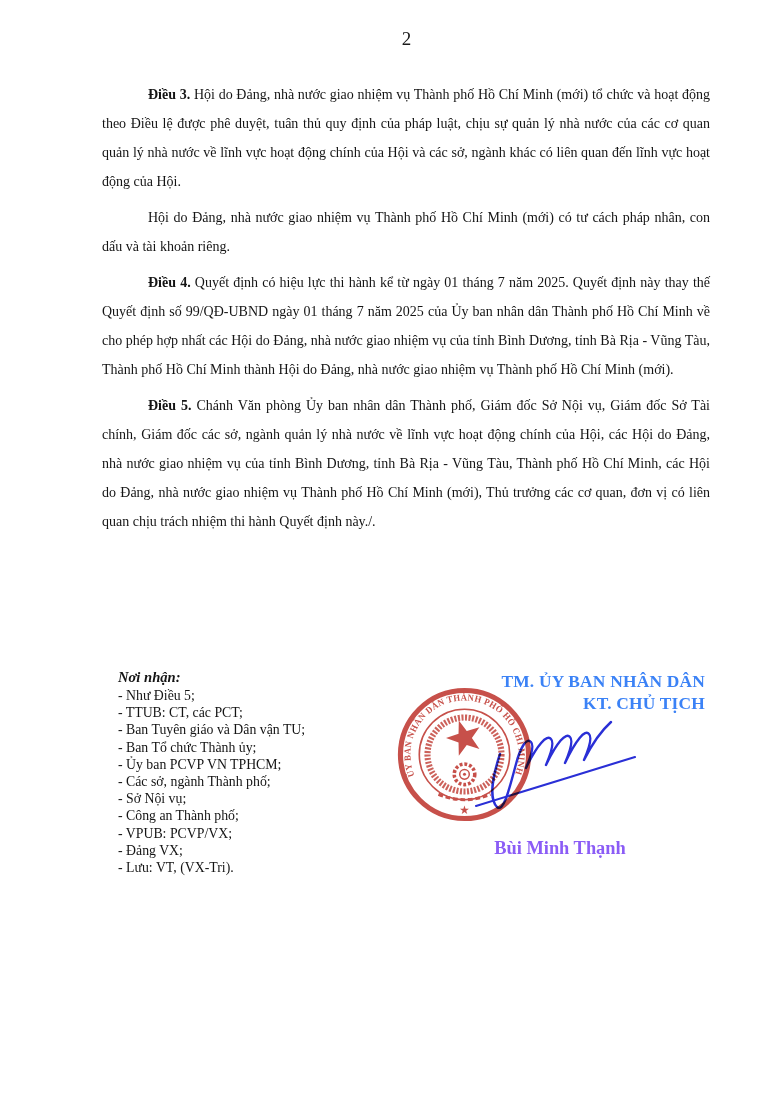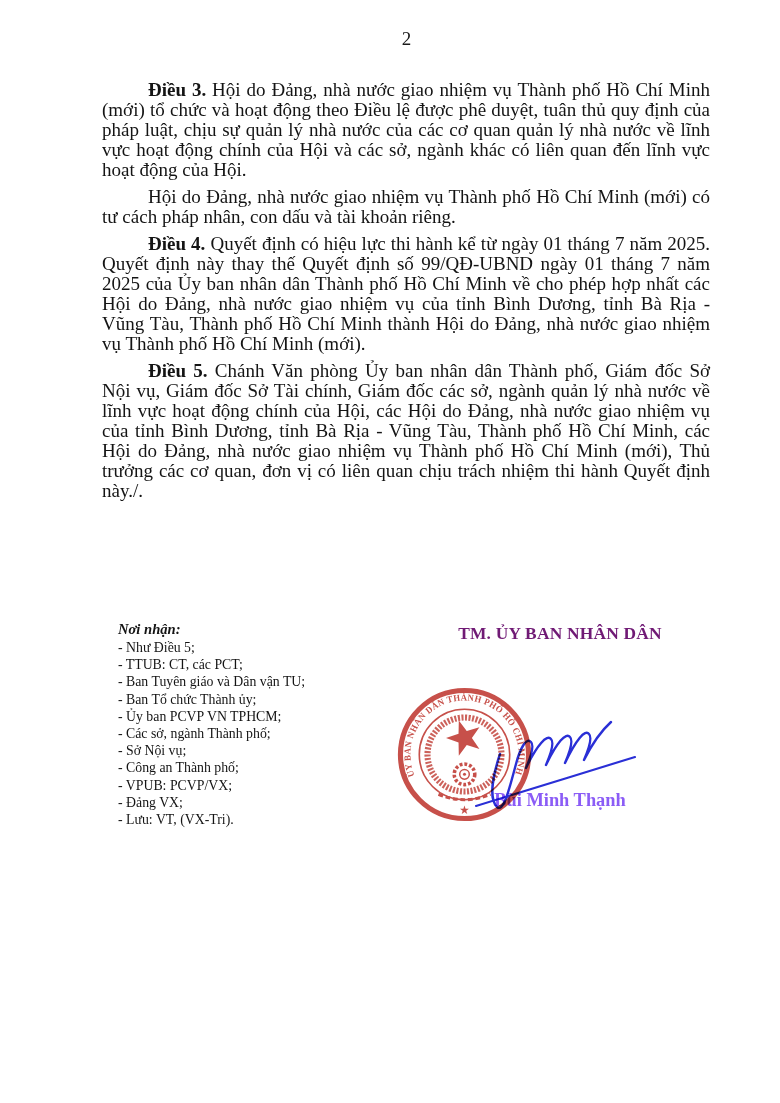--- a/index.html
+++ b/index.html
@@ -10,37 +10,37 @@
     overflow:hidden;
     font-family:"Liberation Serif","DejaVu Serif",serif;
     color:#111111;
   }
   .page-number {
     position:absolute; top:28px; left:103px; width:607px;
     text-align:center; font-size:19px; color:#1a1a1a;
   }
   .body-text {
     position:absolute; top:80px; left:102px; width:608px;
-    font-size:19px; line-height:20px;
+    font-size:14px; line-height:29px;
     text-align:justify; color:#141414;
   }
   .para { margin:0 0 7px 0; text-indent:46px; }
   .para b { font-weight:bold; }
-  .footer { position:absolute; top:620px; left:0; width:780px; height:220px; }
+  .footer { position:absolute; top:668px; left:0; width:780px; height:220px; }
   .recipients {
     position:absolute; left:118px; top:0;
     font-size:13.8px; line-height:17.2px; color:#141414;
   }
   .recipients-title {
     font-weight:bold; font-style:italic; font-size:14.6px;
     line-height:18px; margin-bottom:1px;
   }
   .signature-block {
     position:absolute; left:415px; top:2px; width:290px;
-    text-align:center; font-weight:bold; color:#701a75;
+    text-align:right; font-weight:bold; color:#3b82f6;
   }
   .sig-line { font-size:17.4px; line-height:22px; letter-spacing:0.2px; }
   .signer-name {
     position:absolute; left:415px; top:170px; width:290px;
     text-align:center; font-weight:bold; font-size:18.4px; color:#8b5cf6;
   }
   .seal {
     position:absolute; left:396px; top:686px; width:137px; height:137px;
     mix-blend-mode:multiply; opacity:0.92;
   }
@@ -74,20 +74,21 @@
       <div>- Các sở, ngành Thành phố;</div>
       <div>- Sở Nội vụ;</div>
       <div>- Công an Thành phố;</div>
       <div>- VPUB: PCVP/VX;</div>
       <div>- Đảng VX;</div>
       <div>- Lưu: VT, (VX-Tri).</div>
     </div>
 
     <div class="signature-block">
       <div class="sig-line">TM. ỦY BAN NHÂN DÂN</div>
+      <div class="sig-line">KT. CHỦ TỊCH</div>
     </div>
     <div class="signer-name">Bùi Minh Thạnh</div>
   </div>
 
   <svg class="seal" viewBox="0 0 200 200" aria-hidden="true">
     <circle cx="100" cy="100" r="93.5" fill="none" stroke="#c2413a" stroke-width="7.5"></circle>
     <circle cx="100" cy="100" r="66" fill="none" stroke="#c2413a" stroke-width="2.4"></circle>
     <path id="sealTextArc" d="M 27.2,130.9 A 79,79 0 1 1 172.8,130.9" fill="none" stroke="none"></path>
     <text fill="#c2413a" font-size="13.5" font-weight="bold" letter-spacing="0.6">
       <textPath href="#sealTextArc" startOffset="0" textLength="308" lengthAdjust="spacingAndGlyphs">ỦY BAN NHÂN DÂN THÀNH PHỐ HỒ CHÍ MINH</textPath>

